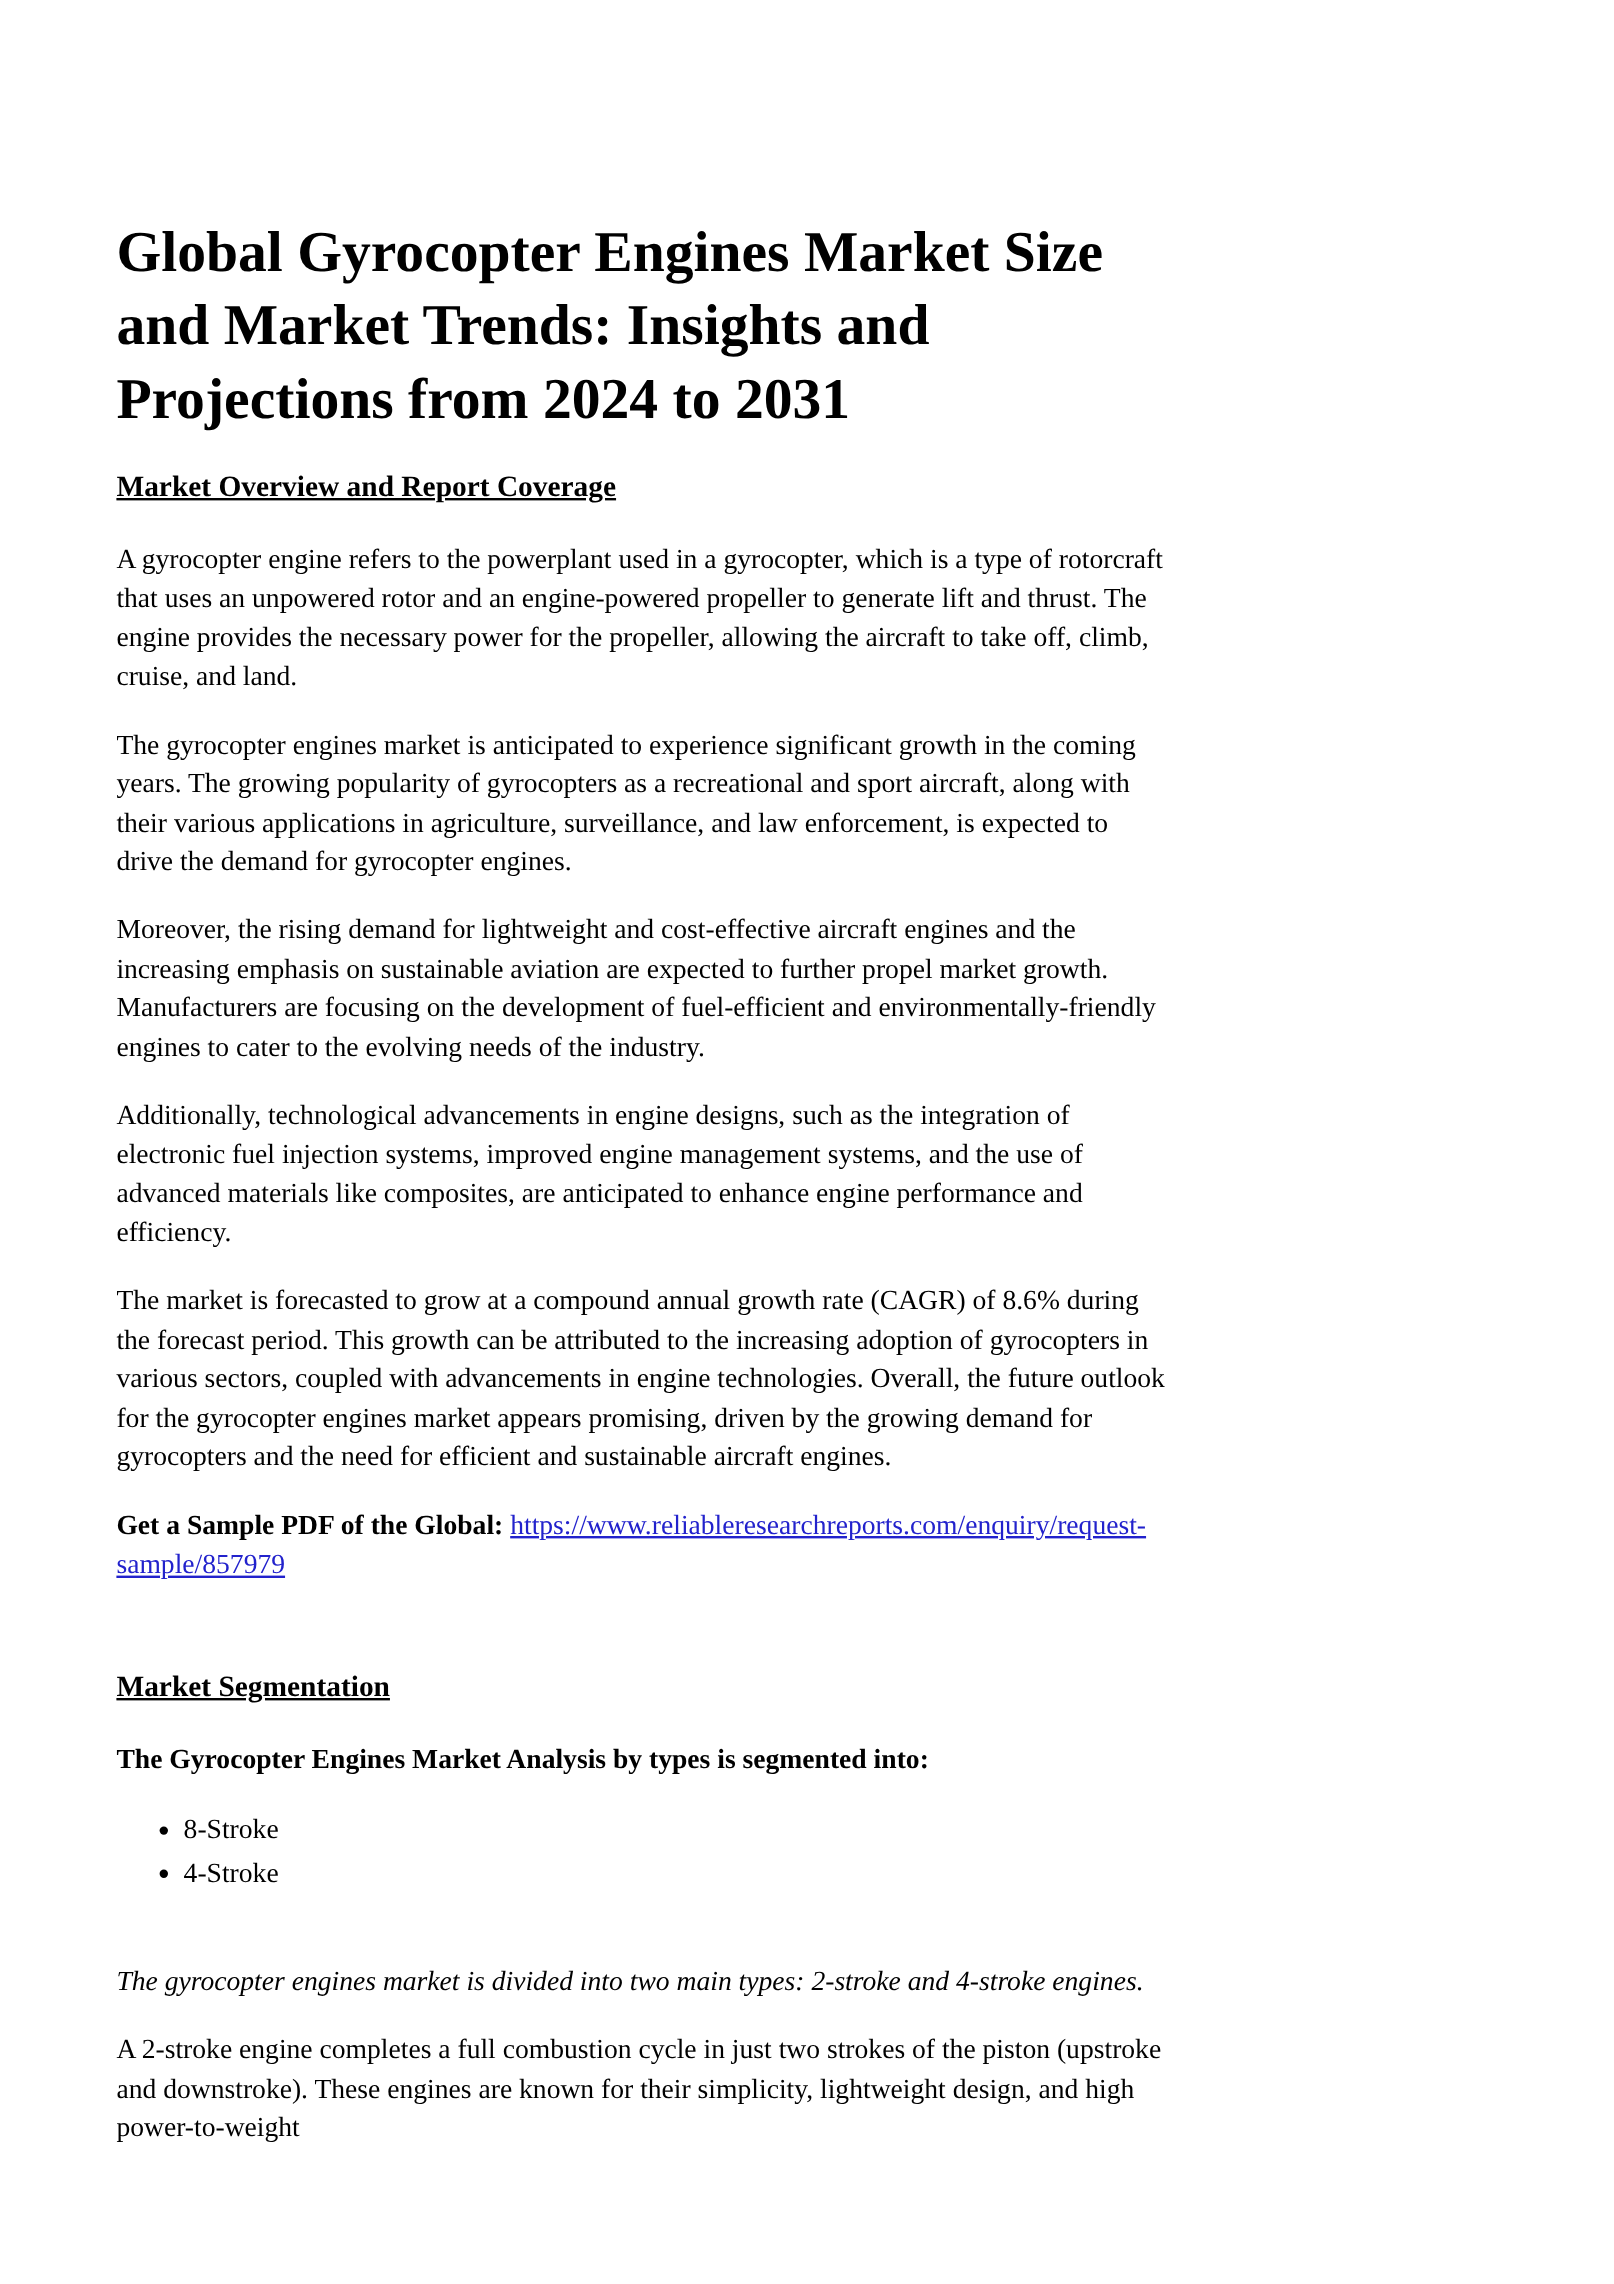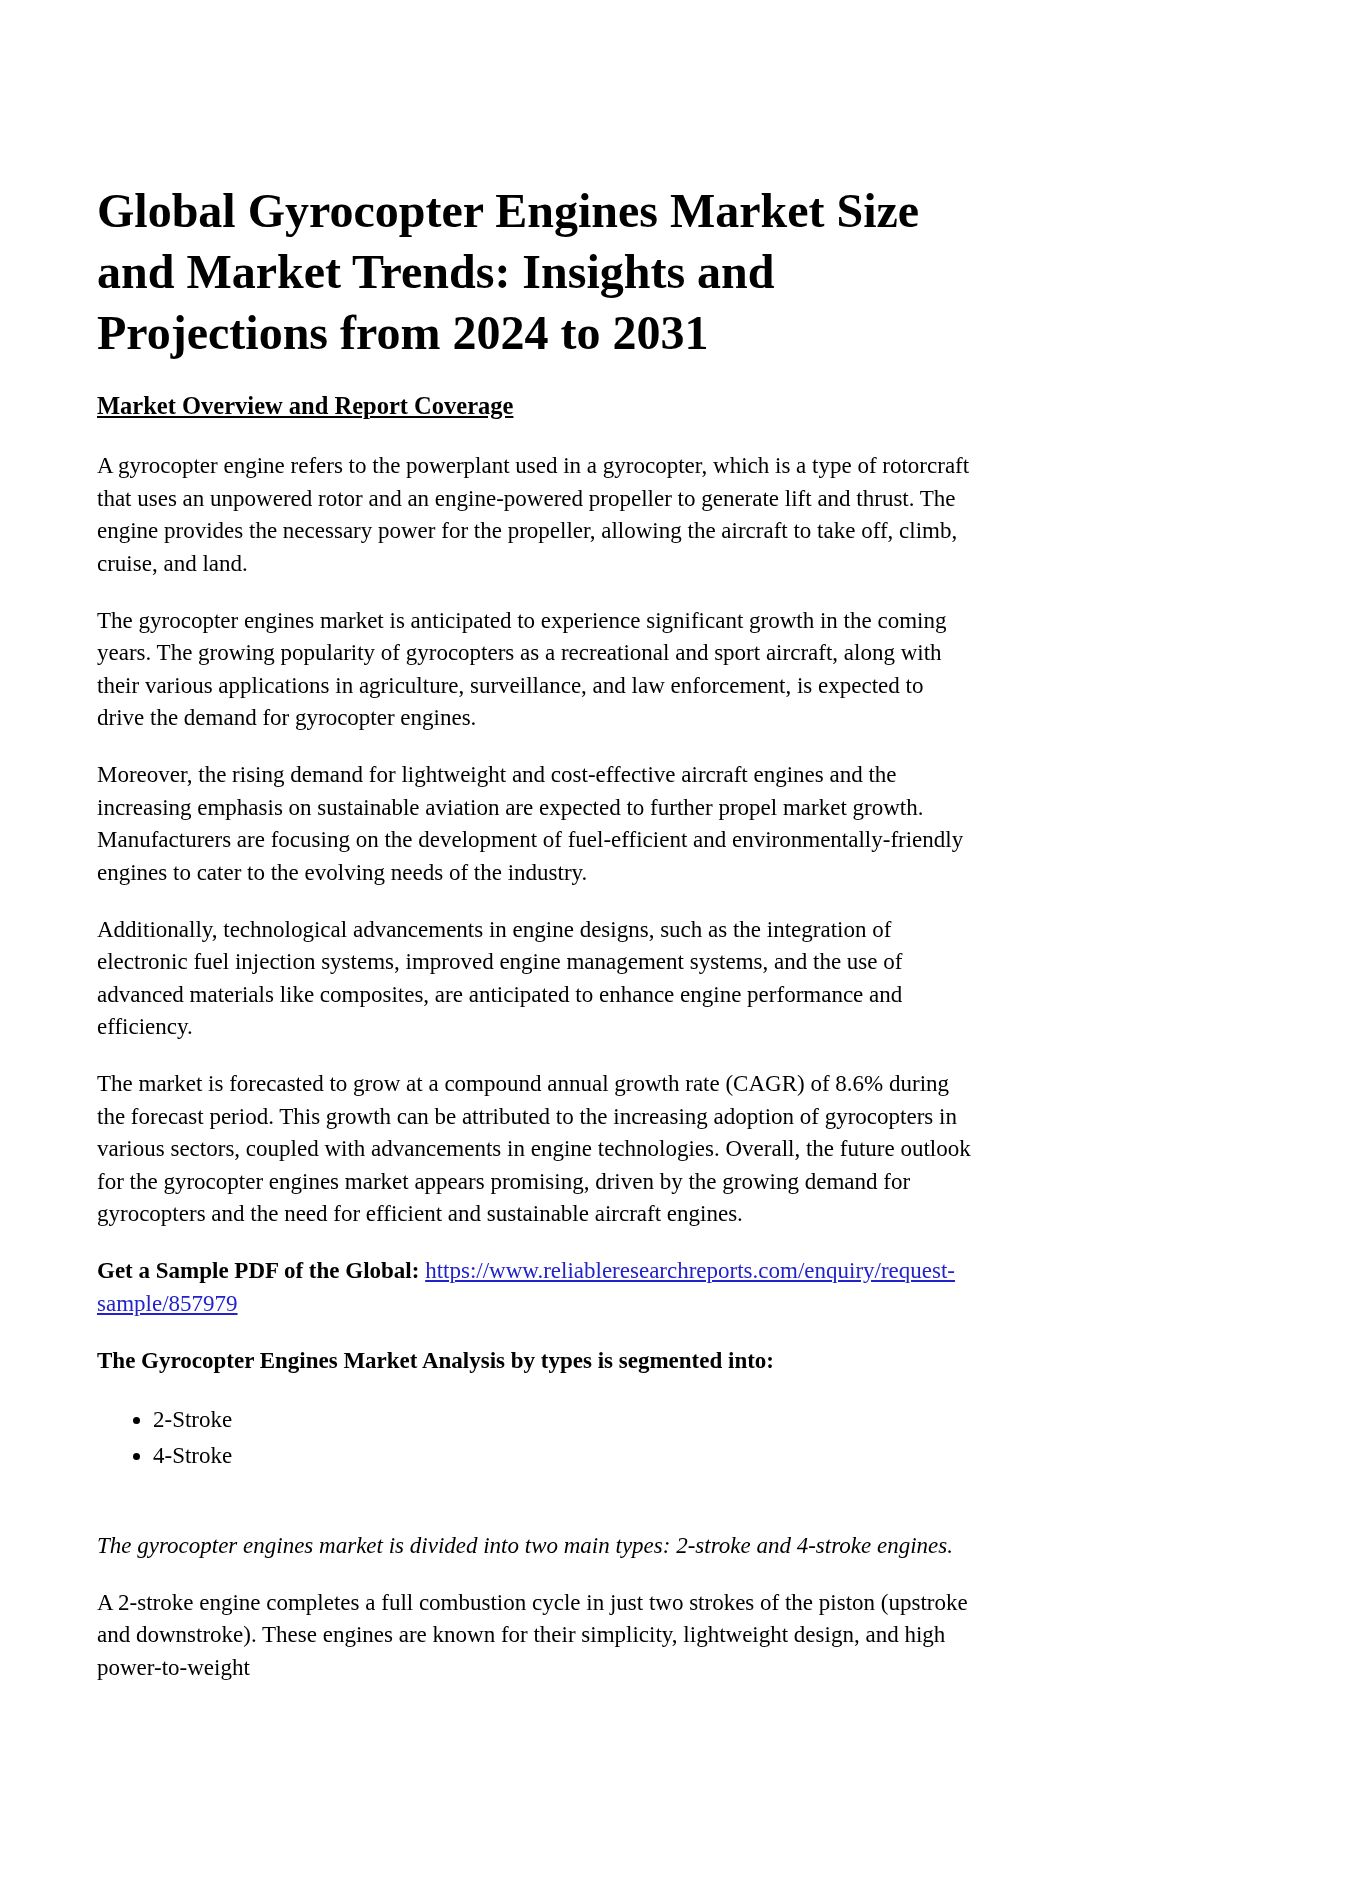--- a/index.html
+++ b/index.html
@@ -61,25 +61,26 @@
   <p class="body-par">A gyrocopter engine refers to the powerplant used in a gyrocopter, which is a type of rotorcraft that uses an unpowered rotor and an engine-powered propeller to generate lift and thrust. The engine provides the necessary power for the propeller, allowing the aircraft to take off, climb, cruise, and land.</p>
   <p class="body-par">The gyrocopter engines market is anticipated to experience significant growth in the coming years. The growing popularity of gyrocopters as a recreational and sport aircraft, along with their various applications in agriculture, surveillance, and law enforcement, is expected to drive the demand for gyrocopter engines.</p>
   <p class="body-par">Moreover, the rising demand for lightweight and cost-effective aircraft engines and the increasing emphasis on sustainable aviation are expected to further propel market growth. Manufacturers are focusing on the development of fuel-efficient and environmentally-friendly engines to cater to the evolving needs of the industry.</p>
   <p class="body-par">Additionally, technological advancements in engine designs, such as the integration of electronic fuel injection systems, improved engine management systems, and the use of advanced materials like composites, are anticipated to enhance engine performance and efficiency.</p>
   <p class="body-par">The market is forecasted to grow at a compound annual growth rate (CAGR) of 8.6% during the forecast period. This growth can be attributed to the increasing adoption of gyrocopters in various sectors, coupled with advancements in engine technologies. Overall, the future outlook for the gyrocopter engines market appears promising, driven by the growing demand for gyrocopters and the need for efficient and sustainable aircraft engines.</p>
 
   <p class="body-par"><span class="sample-label">Get a Sample PDF of the Global:</span>
     <a class="sample-link" style="color: rgb(34, 34, 204);">https://www.reliableresearchreports.com/enquiry/request-
 sample/857979</a></p>
 
+  <h2 class="section-heading seg-heading">Market Segmentation</h2>
 
   <p class="body-par bold-par">The Gyrocopter Engines Market Analysis by types is segmented into:</p>
 
   <ul class="types-list">
-    <li>2-Stroke</li>
+    <li>8-Stroke</li>
     <li>4-Stroke</li>
   </ul>
 
   <p class="body-par gap-top">The gyrocopter engines market is divided into two main types: 2-stroke and 4-stroke engines.</p>
 
   <p class="body-par">A 2-stroke engine completes a full combustion cycle in just two strokes of the piston (upstroke and downstroke). These engines are known for their simplicity, lightweight design, and high power-to-weight</p>
 
 </div>
 
 </body></html>

